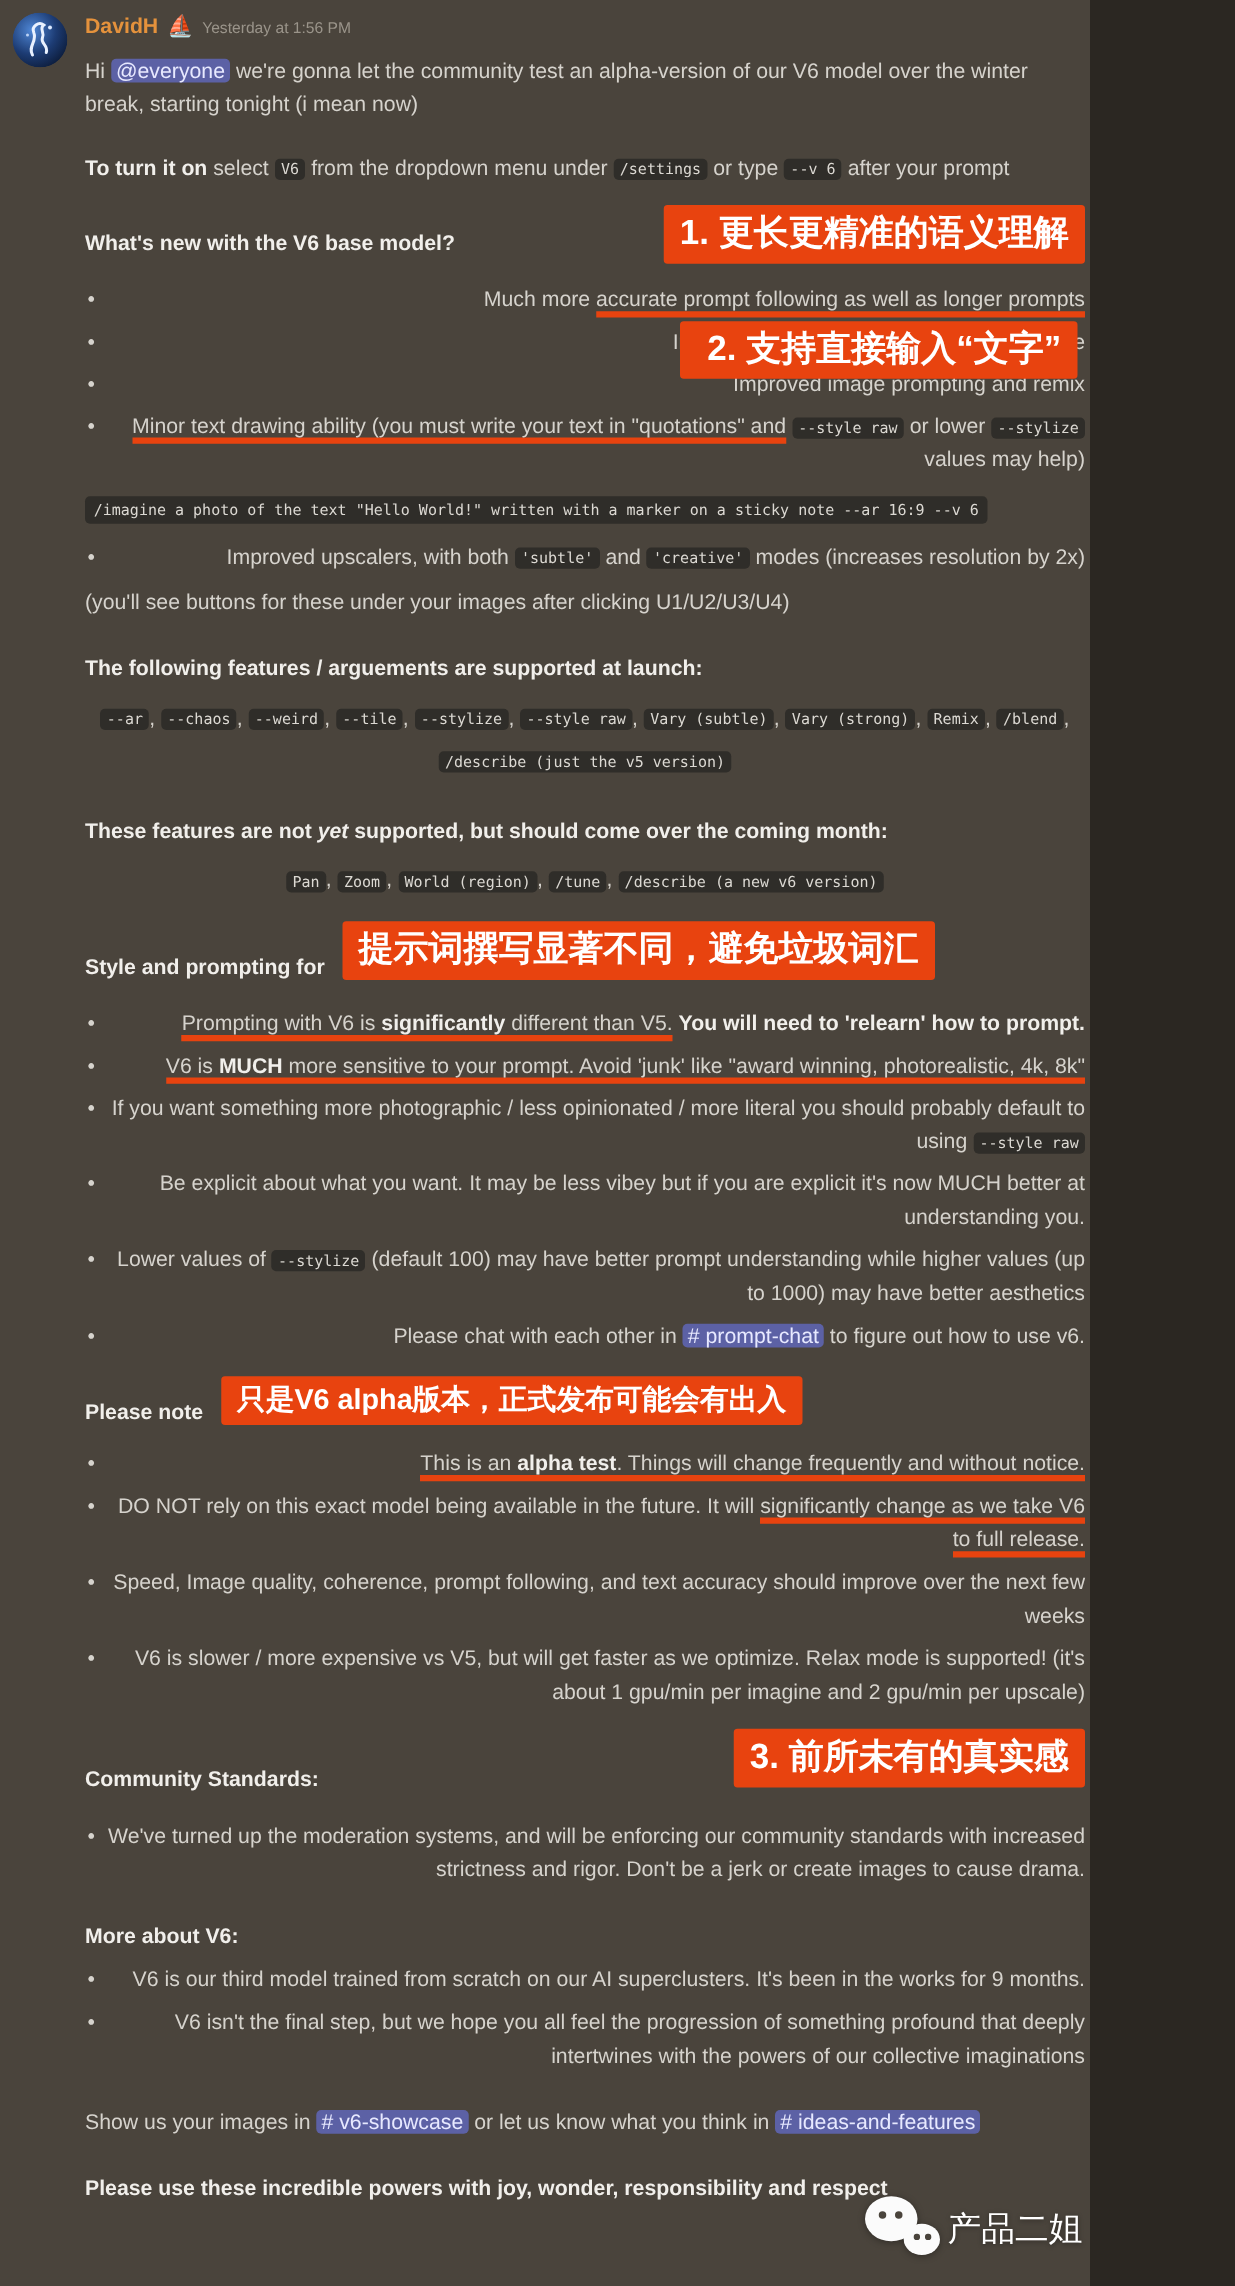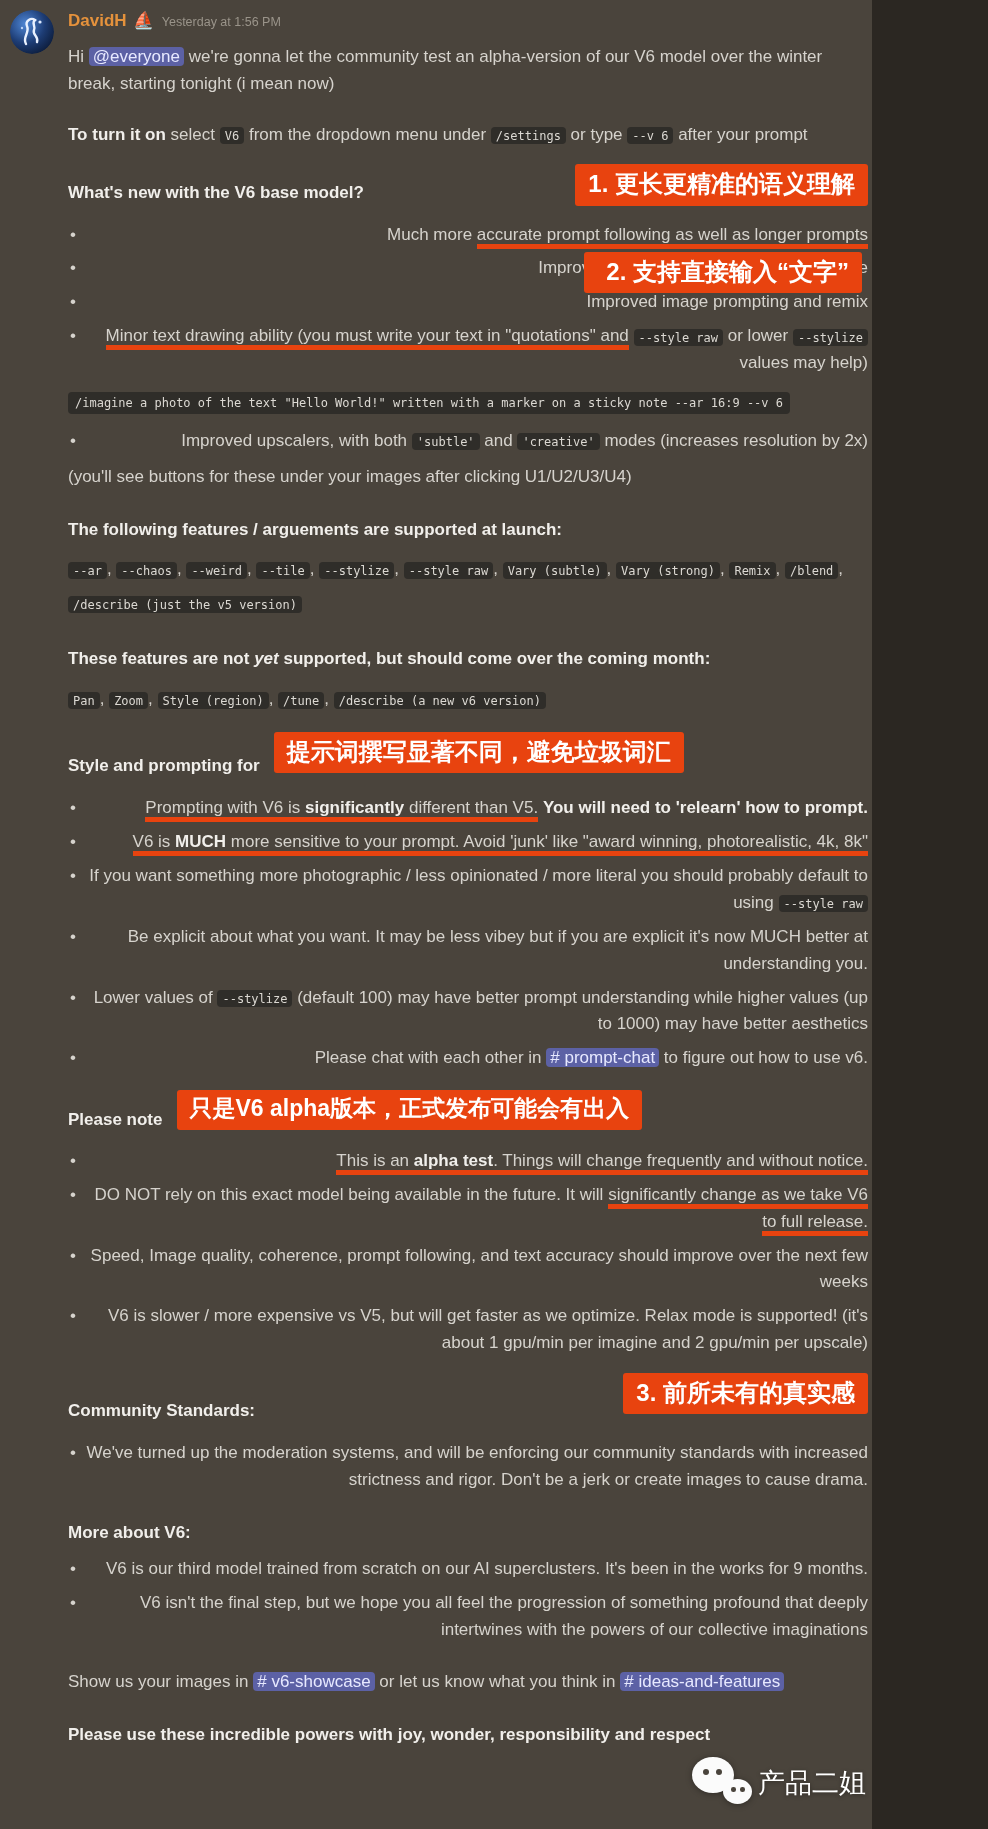--- a/index.html
+++ b/index.html
@@ -19,25 +19,25 @@
         padding:1.5px 5px;border-radius:4px;-webkit-box-decoration-break:clone;box-decoration-break:clone;}
   .cbwrap{max-width:790px;margin:12px 0;}
   .chip.big{padding:4px 7px;line-height:1.9;}
   .mention{background:#5c61a5;color:#e7e9ff;padding:0 4px;border-radius:4px;cursor:pointer;}
   .list{margin:4px 0;padding:0;list-style:none;text-align:right;}
   .list li{margin:7px 0;padding-left:18px;position:relative;}
   .list li::before{content:"•";position:absolute;left:2px;color:#d6d3cd;}
   .rline{background-image:linear-gradient(#e8430f,#e8430f);background-size:100% 5px;
          background-position:0 100%;background-repeat:no-repeat;padding-bottom:5px;
          -webkit-box-decoration-break:clone;box-decoration-break:clone;}
-  .chips{line-height:2;}
+  .chips{line-height:2;text-align:center;}
   .chip-sep{color:#d6d3cd;}
   .annorow{display:flex;align-items:center;gap:14px;margin:24px 0 8px;}
   .annorow .h{margin:0;white-space:nowrap;}
-  .anno{background:#e8430f;color:#ffffff;font-weight:700;font-size:24px;line-height:1.3;
+  .anno{background:#e8430f;color:#ffffff;font-weight:700;font-size:28px;line-height:1.3;
         padding:4px 13px 6px;border-radius:3px;white-space:nowrap;position:relative;z-index:3;}
   .anno1{top:-8px;margin-left:auto;}
   .rel{position:relative;}
   .anno2{position:absolute;top:30px;right:6px;padding-left:22px;}
   .anno3{top:-14px;}
   .anno4{top:-10px;font-size:23px;}
   .anno5{top:-18px;margin-left:auto;}
   .wm{position:absolute;right:6px;bottom:18px;display:flex;align-items:center;z-index:9;}
   .bub{position:relative;width:66px;height:56px;filter:drop-shadow(0 1px 3px rgba(0,0,0,.35));}
   .b1{position:absolute;left:0;top:2px;width:42px;height:36px;background:#fbfbfb;border-radius:50%;}
@@ -100,21 +100,21 @@
 
     <ul class="list">
       <li><span>Improved upscalers, with both </span><code class="chip">'subtle'</code><span> and </span><code class="chip">'creative'</code><span> modes (increases resolution by 2x)</span></li>
     </ul>
     <p class="para">(you'll see buttons for these under your images after clicking U1/U2/U3/U4)</p>
 
     <h3 class="h">The following features / arguements are supported at launch:</h3>
     <p class="para chips"><code class="chip">--ar</code><span class="chip-sep">, </span><code class="chip">--chaos</code><span class="chip-sep">, </span><code class="chip">--weird</code><span class="chip-sep">, </span><code class="chip">--tile</code><span class="chip-sep">, </span><code class="chip">--stylize</code><span class="chip-sep">, </span><code class="chip">--style raw</code><span class="chip-sep">, </span><code class="chip">Vary (subtle)</code><span class="chip-sep">, </span><code class="chip">Vary (strong)</code><span class="chip-sep">, </span><code class="chip">Remix</code><span class="chip-sep">, </span><code class="chip">/blend</code><span class="chip-sep">, </span><code class="chip">/describe (just the v5 version)</code></p>
 
     <h3 class="h"><span>These features are not </span><span class="i">yet</span><span> supported, but should come over the coming month:</span></h3>
-    <p class="para chips" style="margin-top:2px;"><code class="chip">Pan</code><span class="chip-sep">, </span><code class="chip">Zoom</code><span class="chip-sep">, </span><code class="chip">Style (region)</code><span class="chip-sep">, </span><code class="chip">/tune</code><span class="chip-sep">, </span><code class="chip">/describe (a new v6 version)</code></p>
+    <p class="para chips" style="margin-top:2px;"><code class="chip">Pan</code><span class="chip-sep">, </span><code class="chip">Zoom</code><span class="chip-sep">, </span><code class="chip">World (region)</code><span class="chip-sep">, </span><code class="chip">/tune</code><span class="chip-sep">, </span><code class="chip">/describe (a new v6 version)</code></p>
 
     <div class="annorow" style="margin-top:30px;">
       <h3 class="h">Style and prompting for</h3>
       <div class="anno anno3">提示词撰写显著不同，避免垃圾词汇</div>
     </div>
 
     <ul class="list">
       <li><span class="rline"><span>Prompting with V6 is </span><span class="b">significantly</span><span> different than V5.</span></span><span> </span><span class="b">You will need to 'relearn' how to prompt.</span></li>
       <li><span class="rline"><span>V6 is </span><span class="b">MUCH</span><span> more sensitive to your prompt. Avoid 'junk' like "award winning, photorealistic, 4k, 8k"</span></span></li>
       <li><span>If you want something more photographic / less opinionated / more literal you should probably default to using </span><code class="chip">--style raw</code></li>

